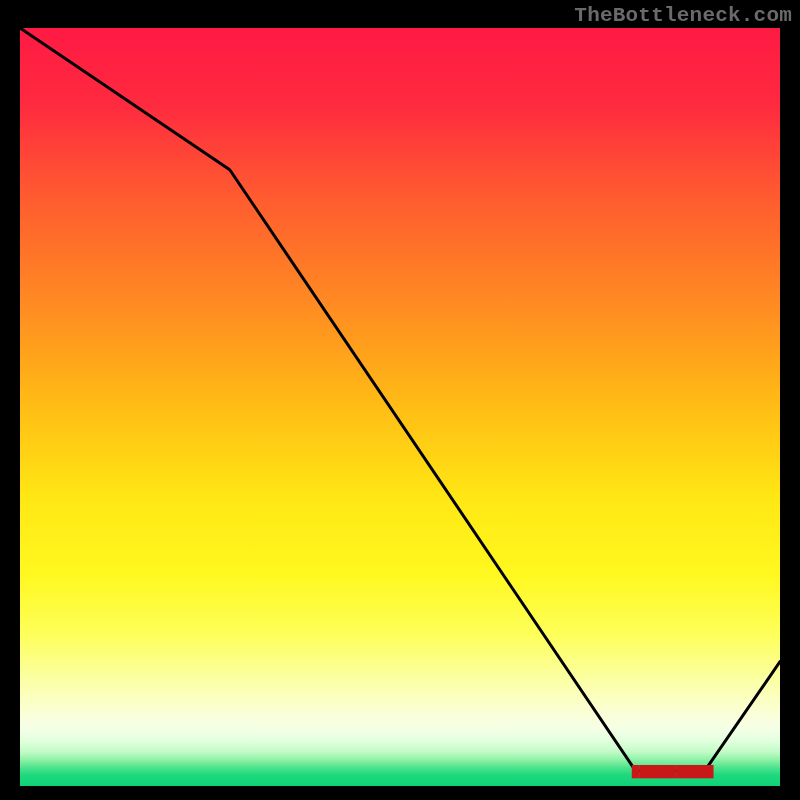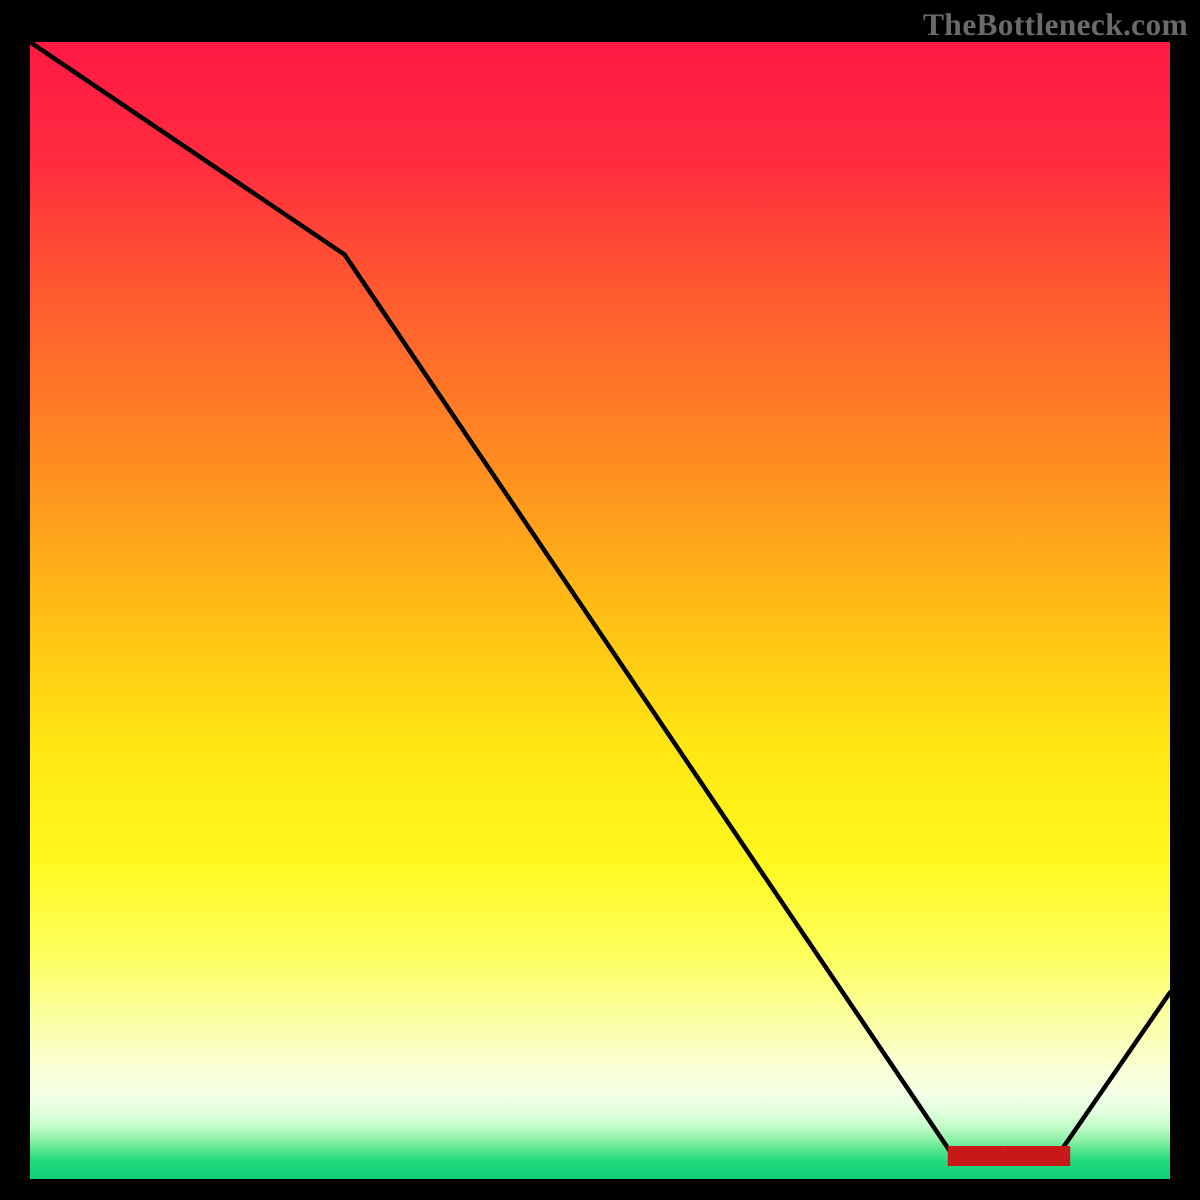--- a/index.html
+++ b/index.html
@@ -7,21 +7,21 @@
   .frame {
     position: relative;
     width: 800px;
     height: 800px;
     background: #000;
   }
   .watermark {
     position: absolute;
     top: 4px;
     right: 8px;
-    font-family: Liberation Serif, serif;
+    font-family: Liberation Mono, monospace;
     font-size: 21px;
     font-weight: 600;
     color: #6a6a6a;
     letter-spacing: 0.2px;
   }
   .plot {
     position: absolute;
     left: 20px;
     top: 28px;
     width: 760px;

